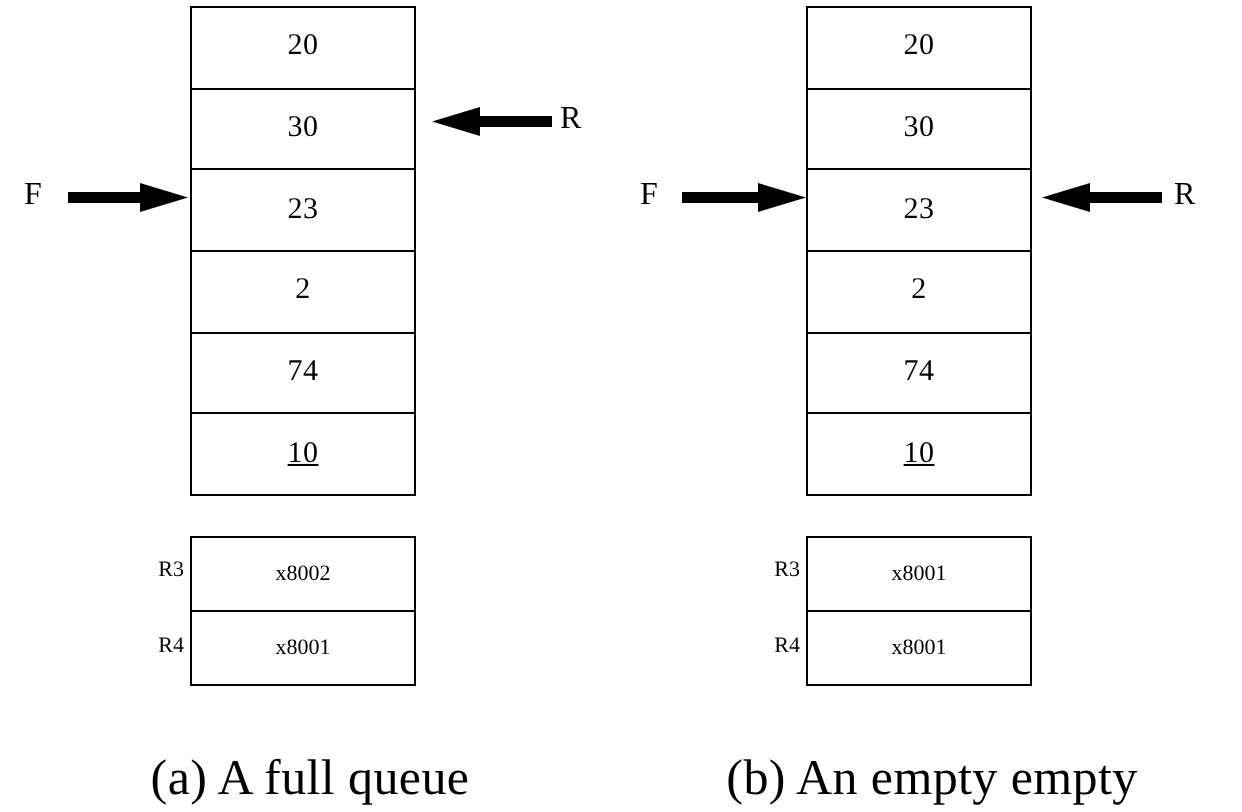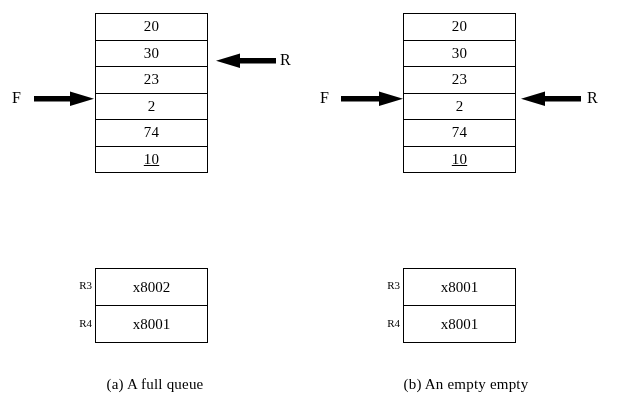--- a/index.html
+++ b/index.html
@@ -31,23 +31,23 @@
     width: 310px;
     height: 406px;
   }
   .panel-a { left: 0; }
   .panel-b { left: 311px; }
 
   
   .queue {
     position: absolute;
     left: 95px;
-    top: 13px;
+    top: 3px;
     width: 113px;
-    height: 160px;
+    height: 245px;
     border: 1.6px solid #000;
     box-sizing: border-box;
     display: flex;
     flex-direction: column;
   }
   .queue-cell {
     flex: 1 1 0;
     border-bottom: 1.6px solid #000;
     display: flex;
     align-items: center;
@@ -69,21 +69,21 @@
     box-sizing: border-box;
     display: flex;
     flex-direction: column;
   }
   .reg-cell {
     flex: 1 1 0;
     border-bottom: 1.6px solid #000;
     display: flex;
     align-items: center;
     justify-content: center;
-    font-size: 15px;
+    font-size: 11px;
     line-height: 1;
   }
   .reg-cell:last-child { border-bottom: none; }
 
   .reg-label {
     position: absolute;
     width: 34px;
     text-align: right;
     font-size: 11px;
     line-height: 1;
@@ -105,21 +105,21 @@
     height: 18px;
   }
   .arrow svg { display: block; }
 
   
   .caption {
     position: absolute;
     top: 376px;
     width: 310px;
     text-align: center;
-    font-size: 15px;
+    font-size: 25px;
     line-height: 1.1;
     letter-spacing: 0.2px;
   }
   .caption-a { left: 0px; }
   .caption-b { left: 311px; }
 </style>
 </head>
 <body>
 
 <div class="figure">

